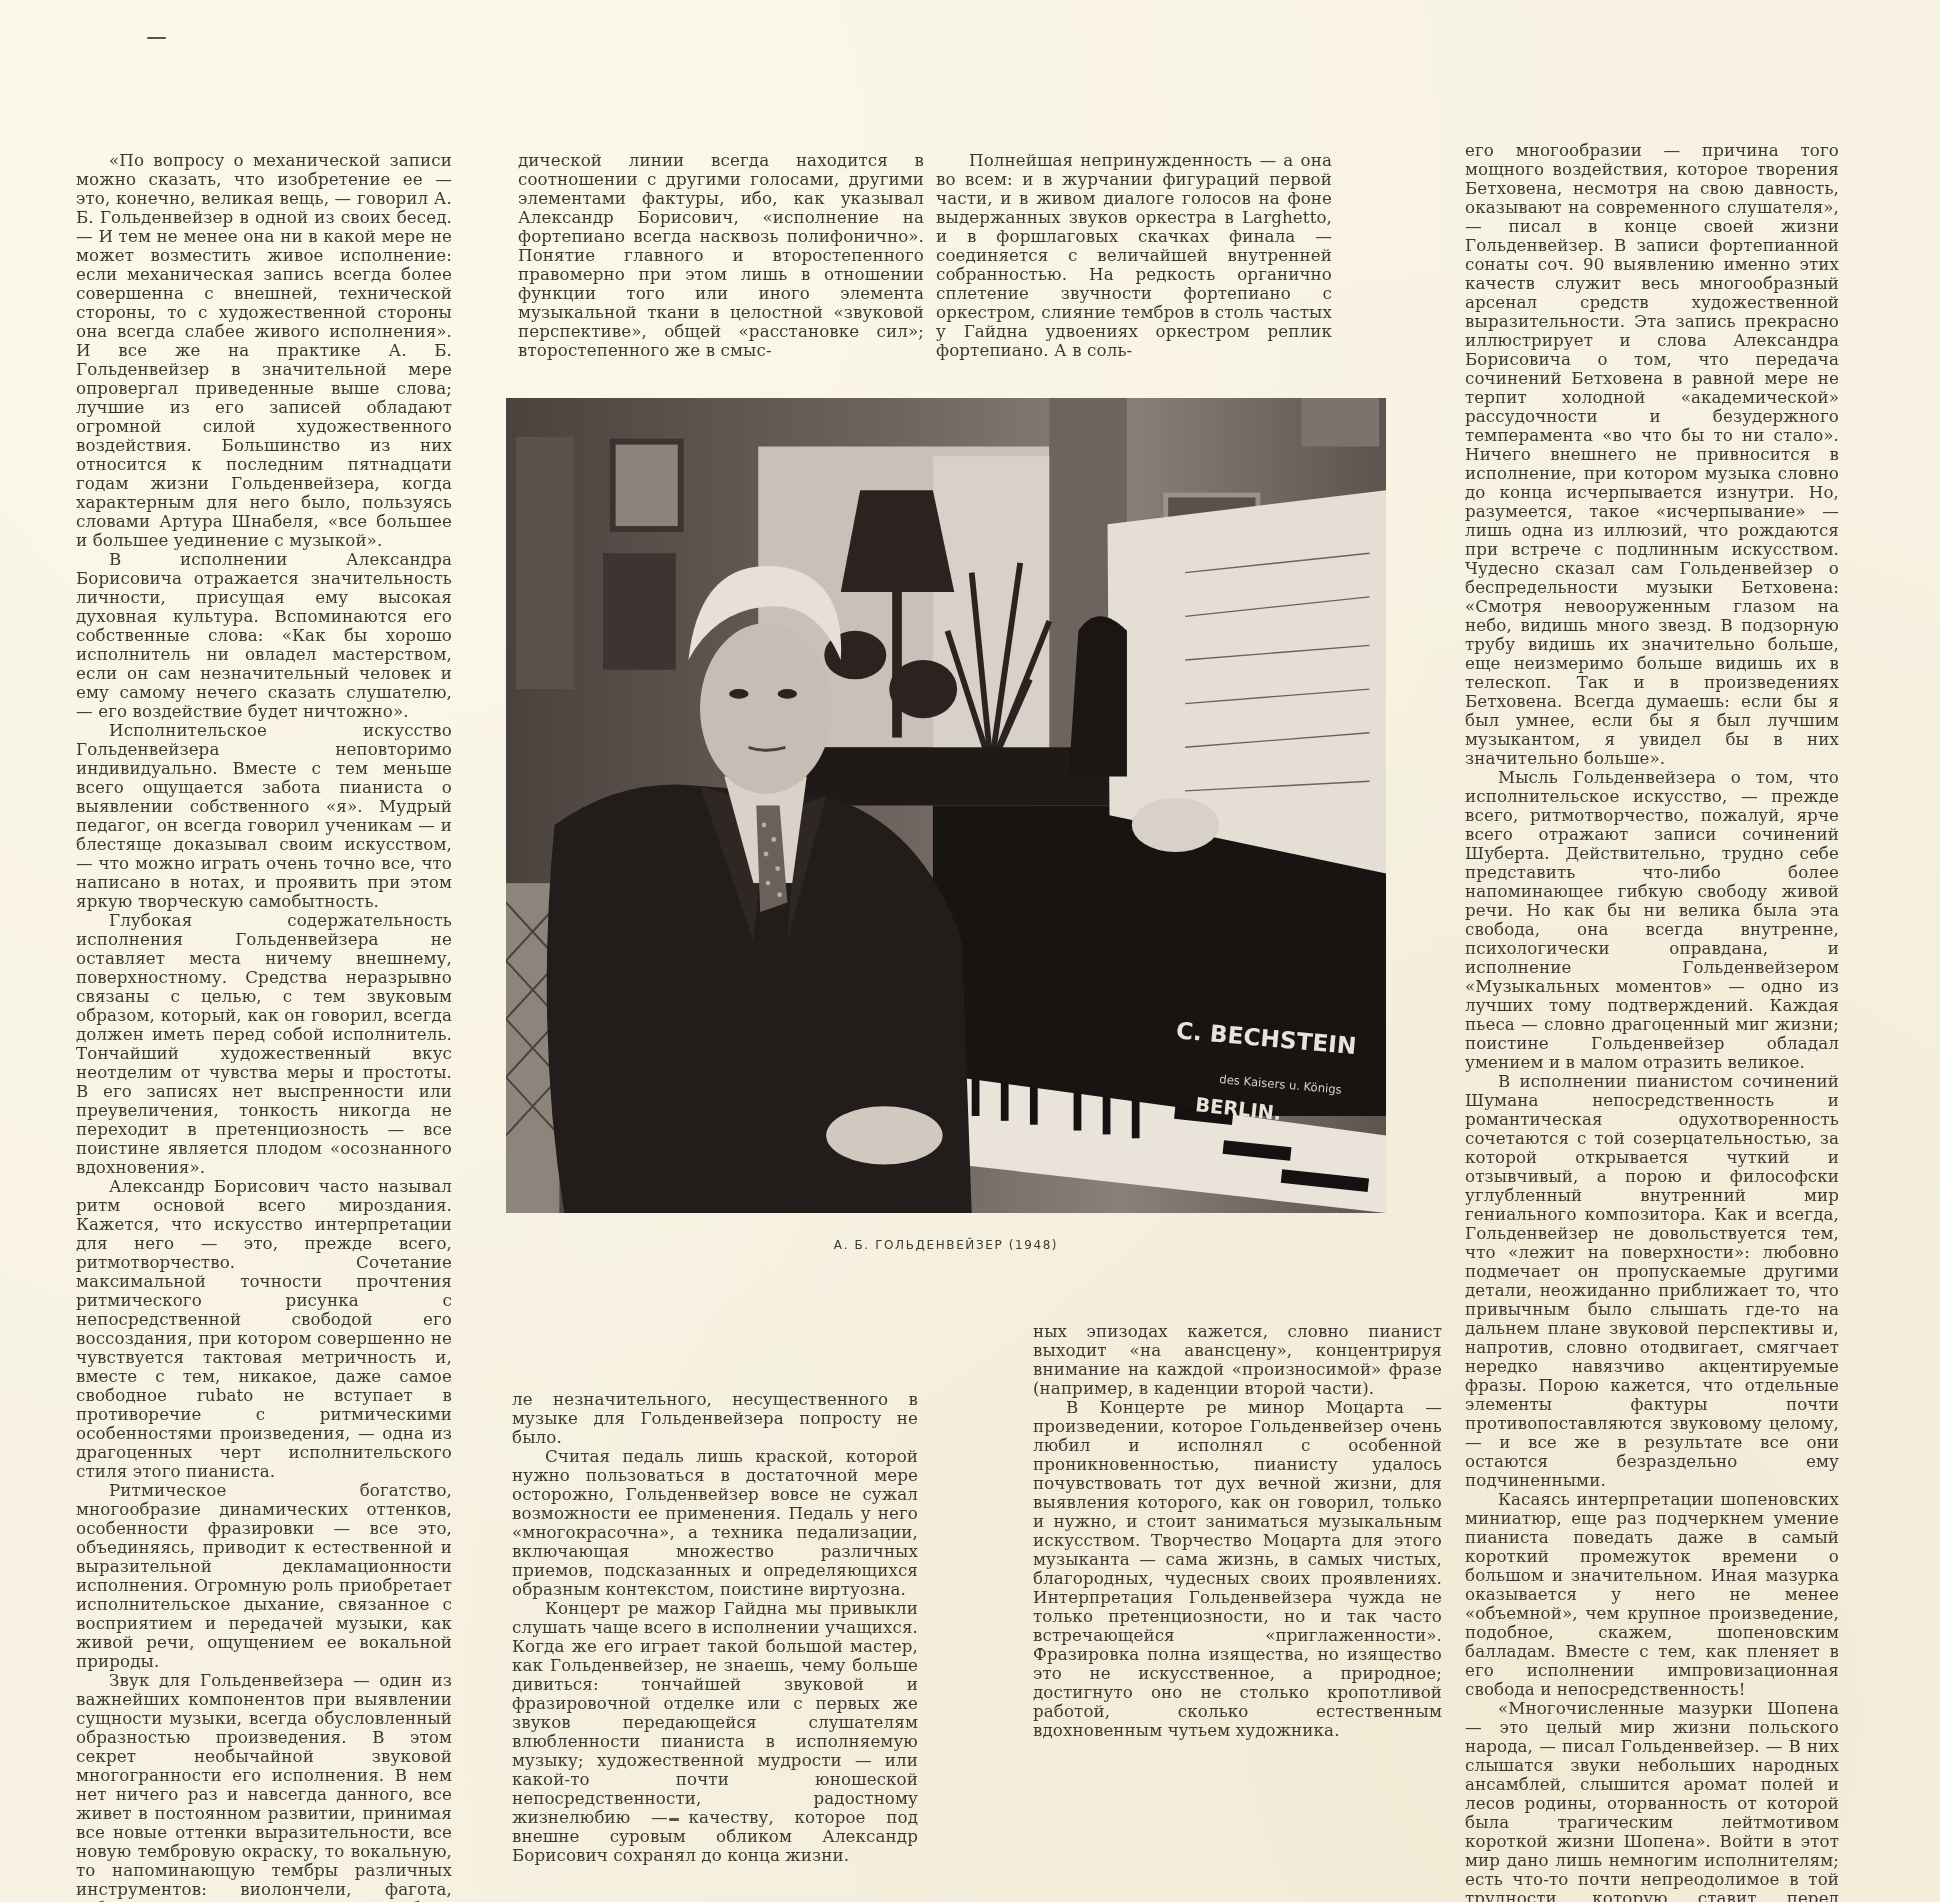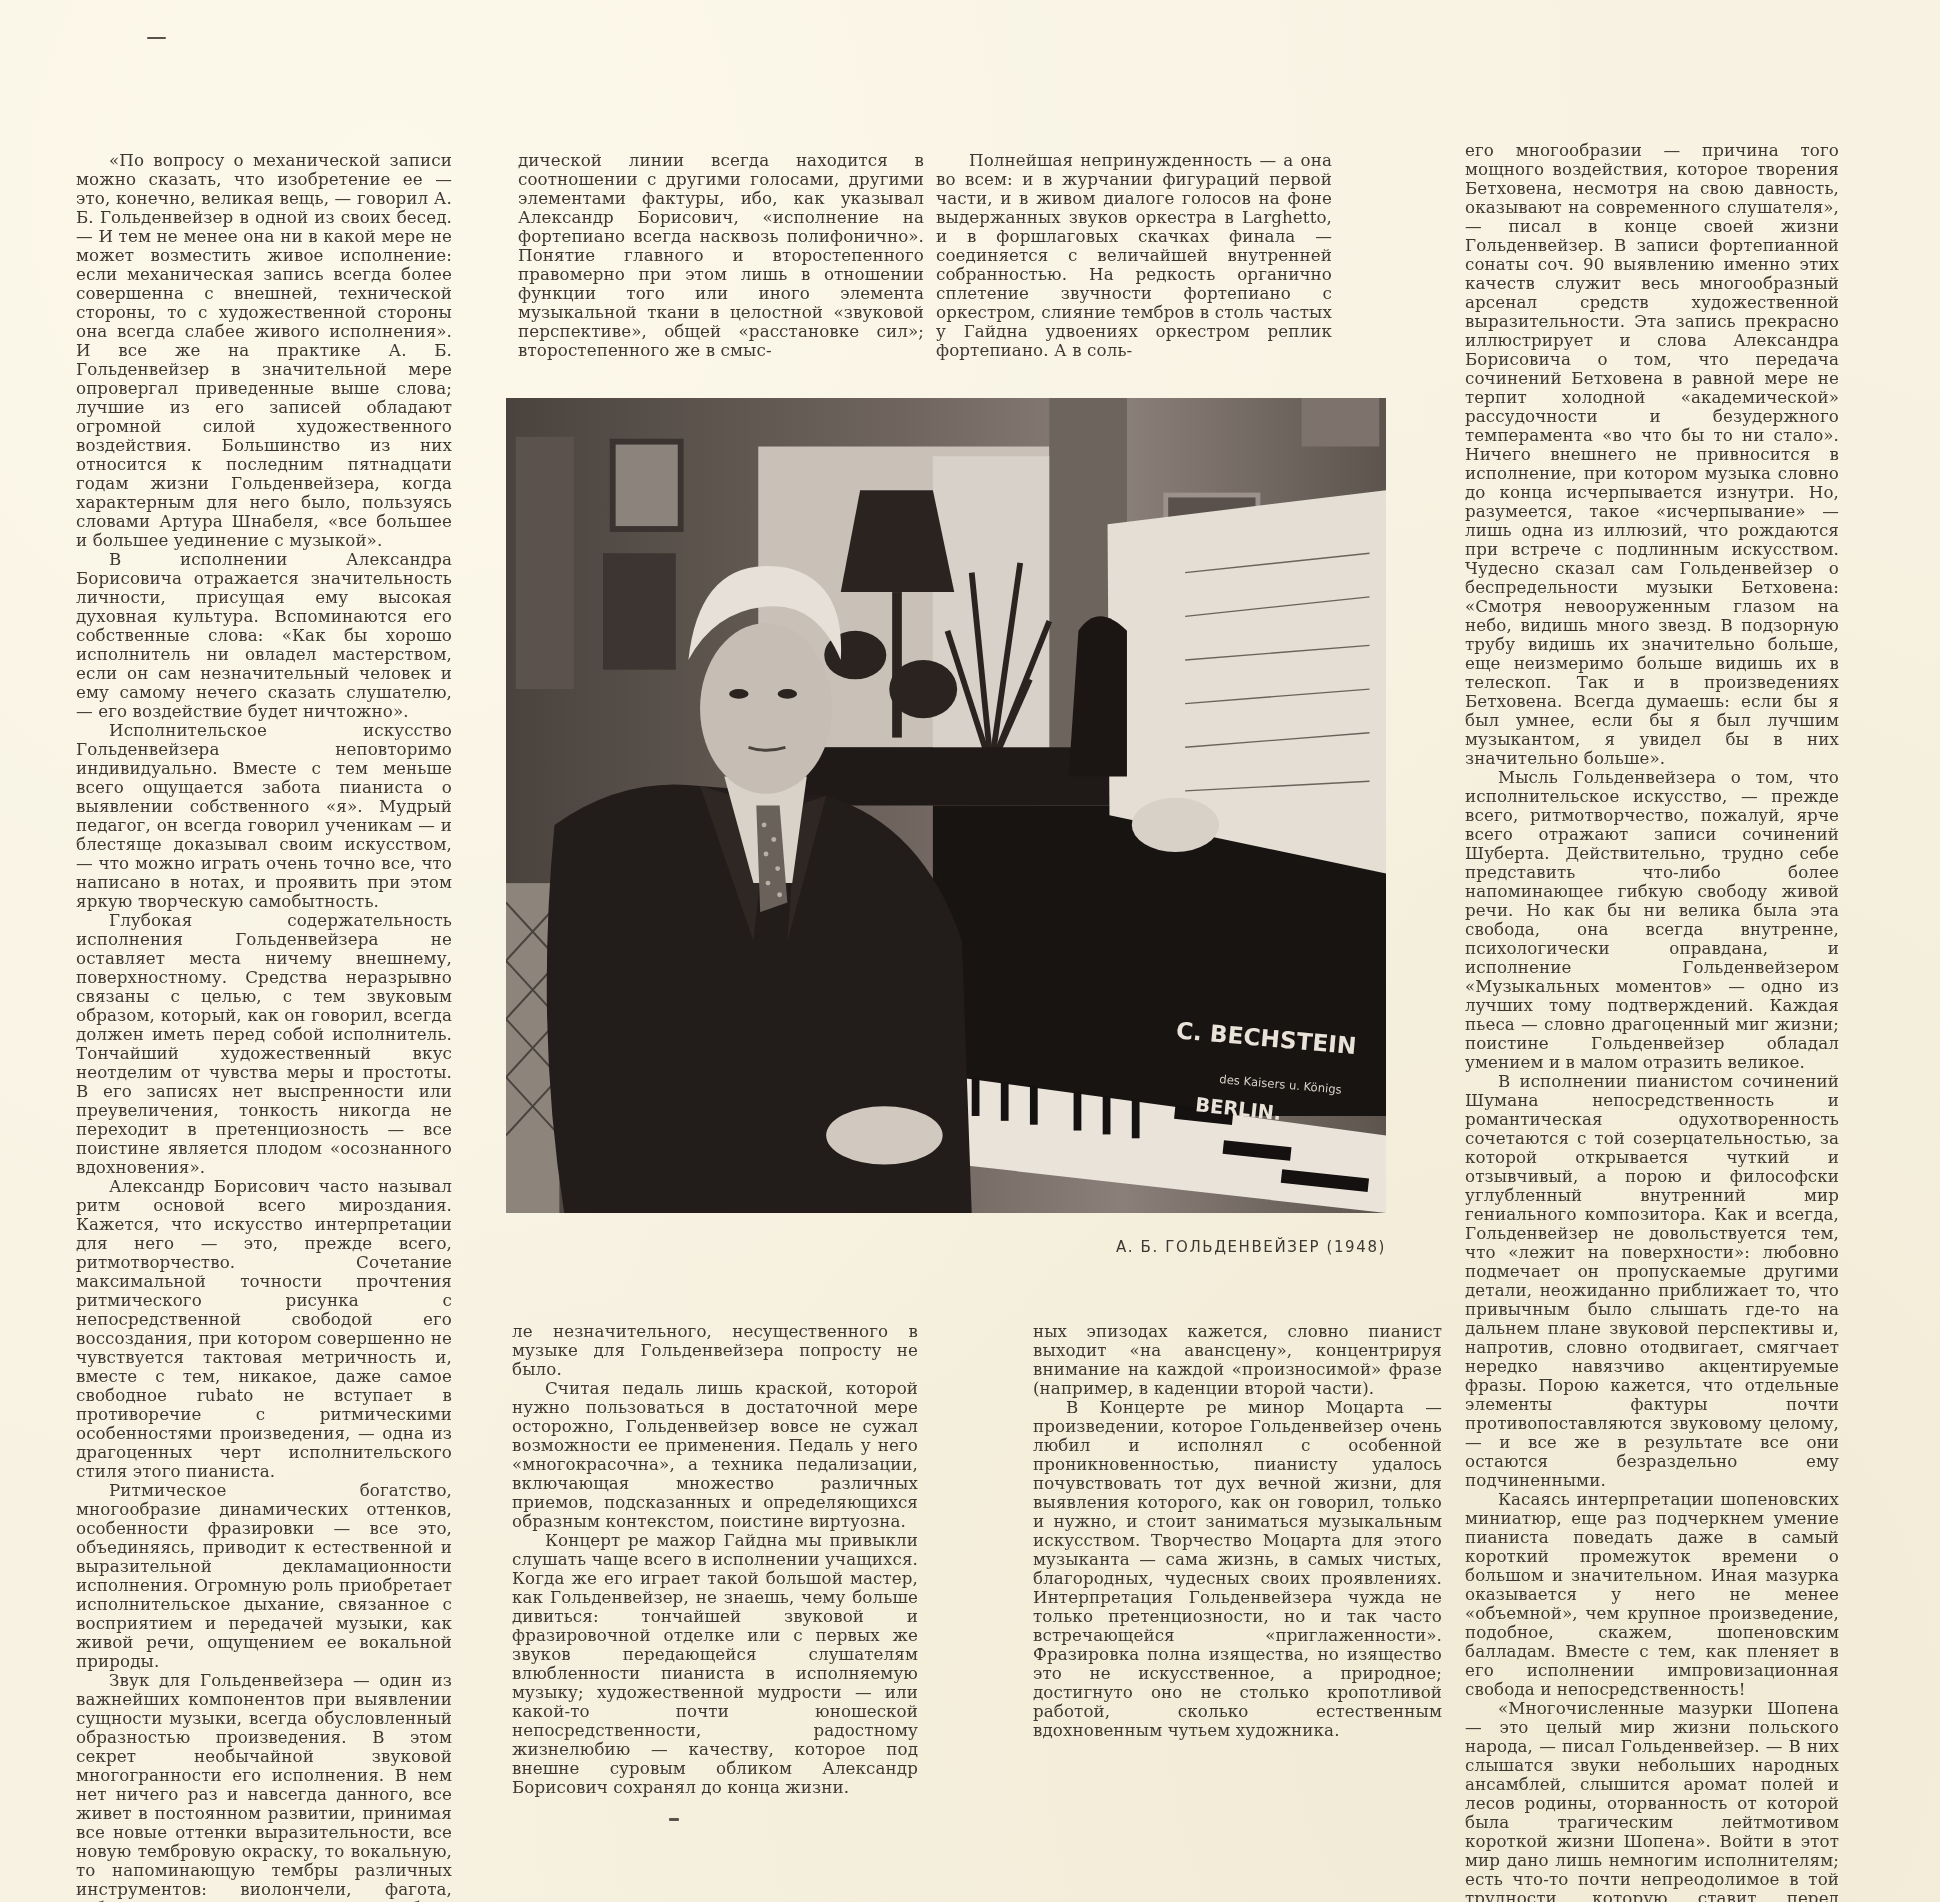--- a/index.html
+++ b/index.html
@@ -22,32 +22,32 @@
     text-align: justify;
     hyphens: manual;
     letter-spacing: 0.1px;
   }
   .col p { margin: 0; text-indent: 33px; }
   .col p.cont { text-indent: 0; }
   #col1 { left: 76px; top: 151px; width: 376px; }
   #col2-top { left: 506px; top: 151px; width: 406px; margin-left: 12px; }
   #col3-top { left: 936px; top: 151px; width: 396px; }
   #col4 { left: 1465px; top: 141px; width: 374px; }
-  #col2-bot { left: 512px; top: 1322px; width: 406px; }
+  #col2-bot { left: 512px; top: 1390px; width: 406px; }
   #col3-bot { left: 1033px; top: 1322px; width: 409px; }
 
   .photo {
     position: absolute; left: 506px; top: 398px; width: 880px; height: 815px;
     background: #2c2623; overflow: hidden;
   }
   .photo svg { display: block; width: 100%; height: 100%; }
   .caption {
-    position: absolute; left: 506px; top: 1238px; width: 880px; text-align: right;
+    position: absolute; left: 506px; top: 1238px; width: 880px; text-align: center;
     font-family: "DejaVu Sans", "Liberation Sans", sans-serif;
-    font-size: 15px; letter-spacing: 1.6px; color: #3e3832;
+    font-size: 12px; letter-spacing: 1.6px; color: #3e3832;
   }
   .speck { position: absolute; background: #5a524a; border-radius: 1px; }
 </style>
 </head>
 <body>
 
 <div class="page-bg"></div>
 
 <div class="col" id="col1">
   <p>«По вопросу о механической записи можно сказать, что изобретение ее — это, конечно, великая вещь, — говорил А. Б. Гольденвейзер в одной из своих бесед. — И тем не менее она ни в какой мере не может возместить живое исполнение: если механическая запись всегда более совершенна с внешней, технической стороны, то с художественной стороны она всегда слабее живого исполнения». И все же на практике А. Б. Гольденвейзер в значительной мере опровергал приведенные выше слова; лучшие из его записей обладают огромной силой художественного воздействия. Большинство из них относится к последним пятнадцати годам жизни Гольденвейзера, когда характерным для него было, пользуясь словами Артура Шнабеля, «все большее и большее уединение с музыкой».</p>

